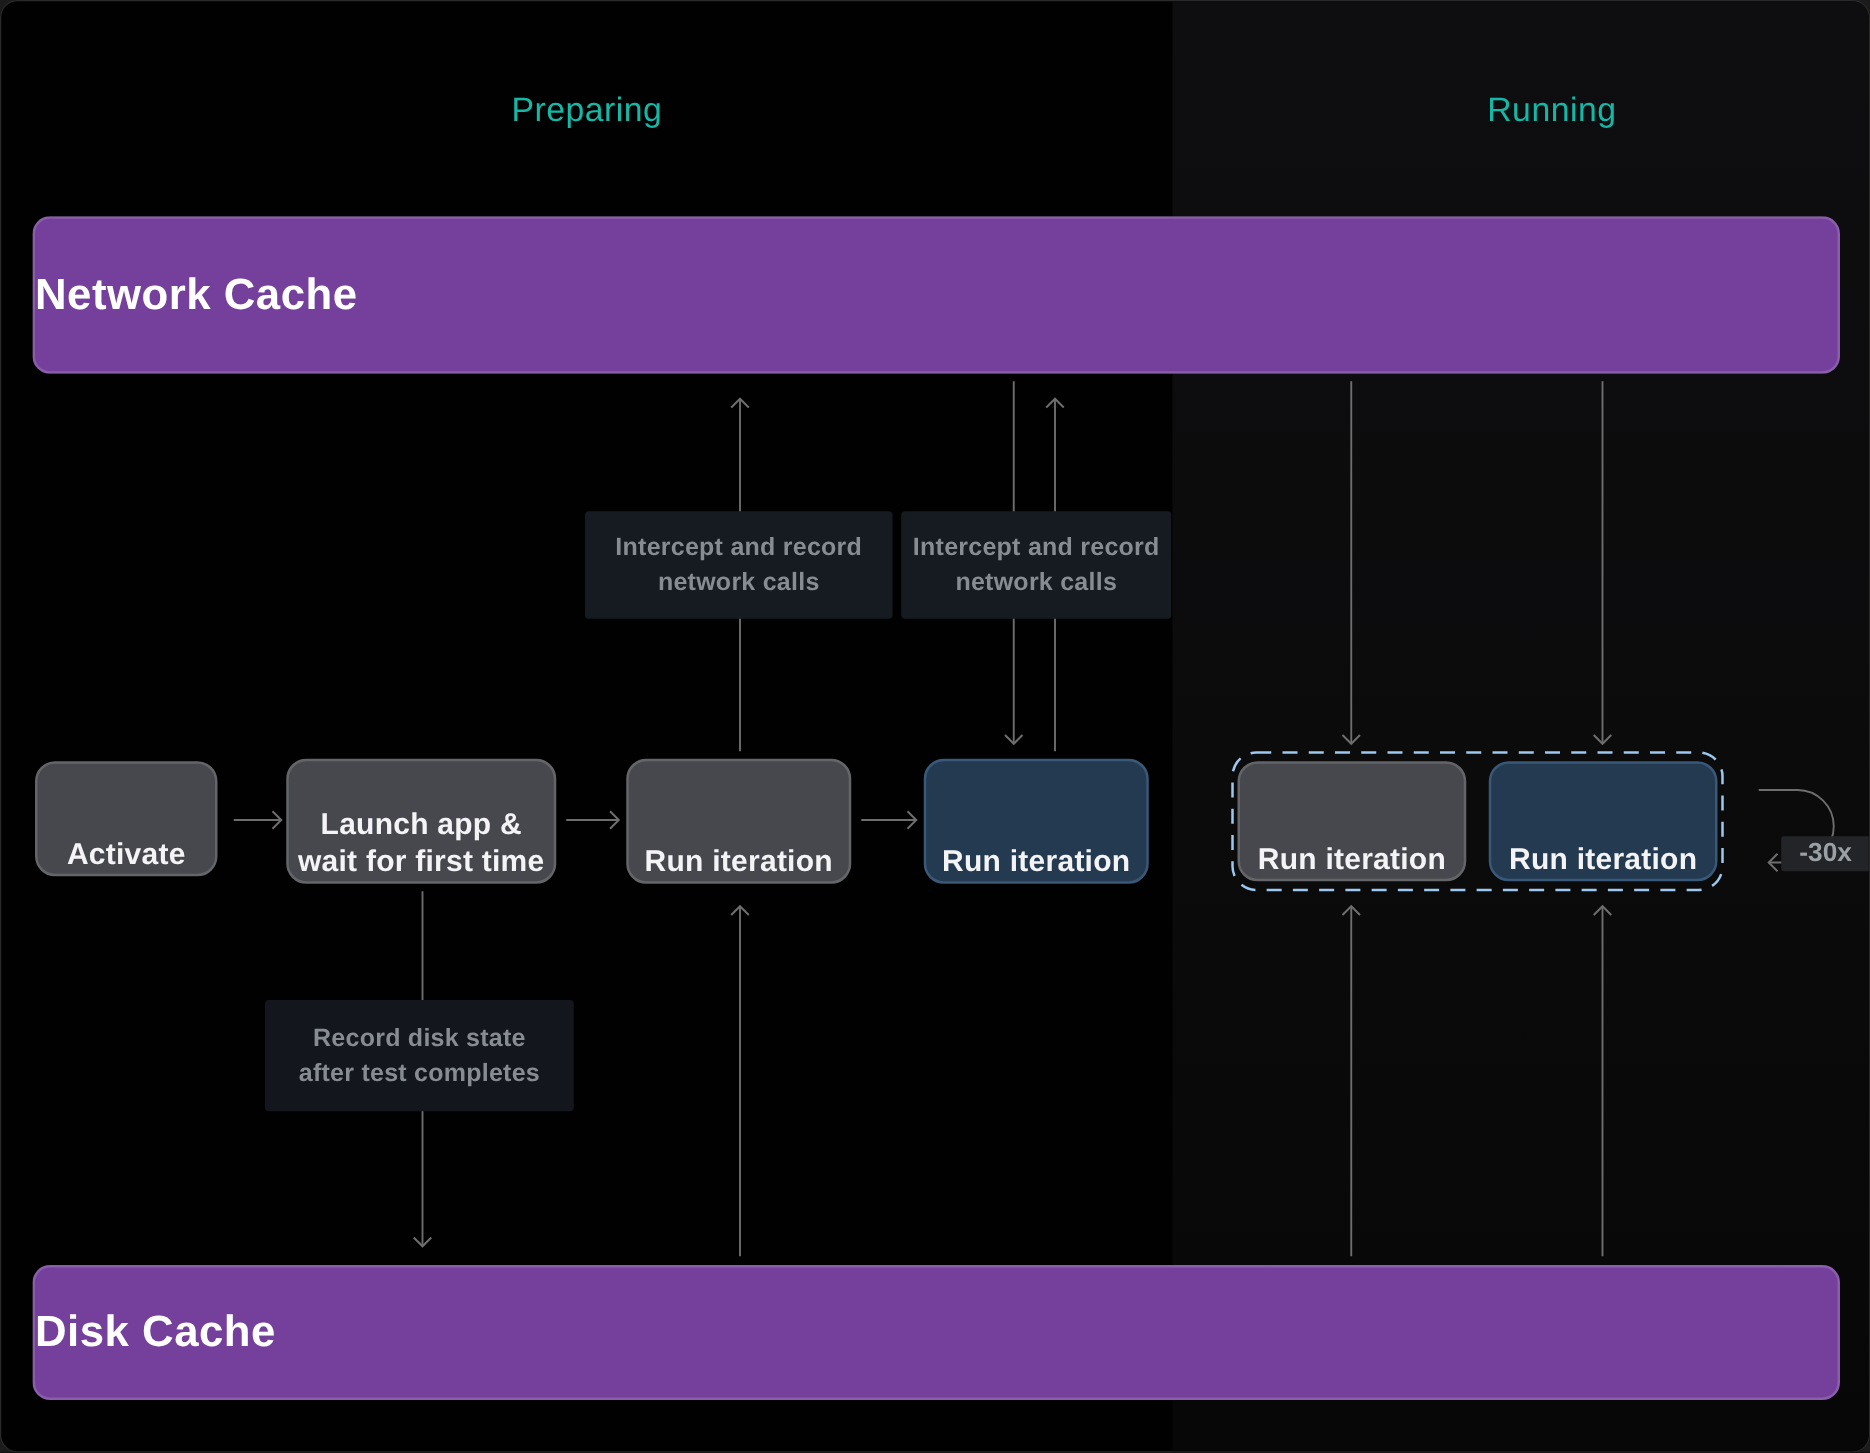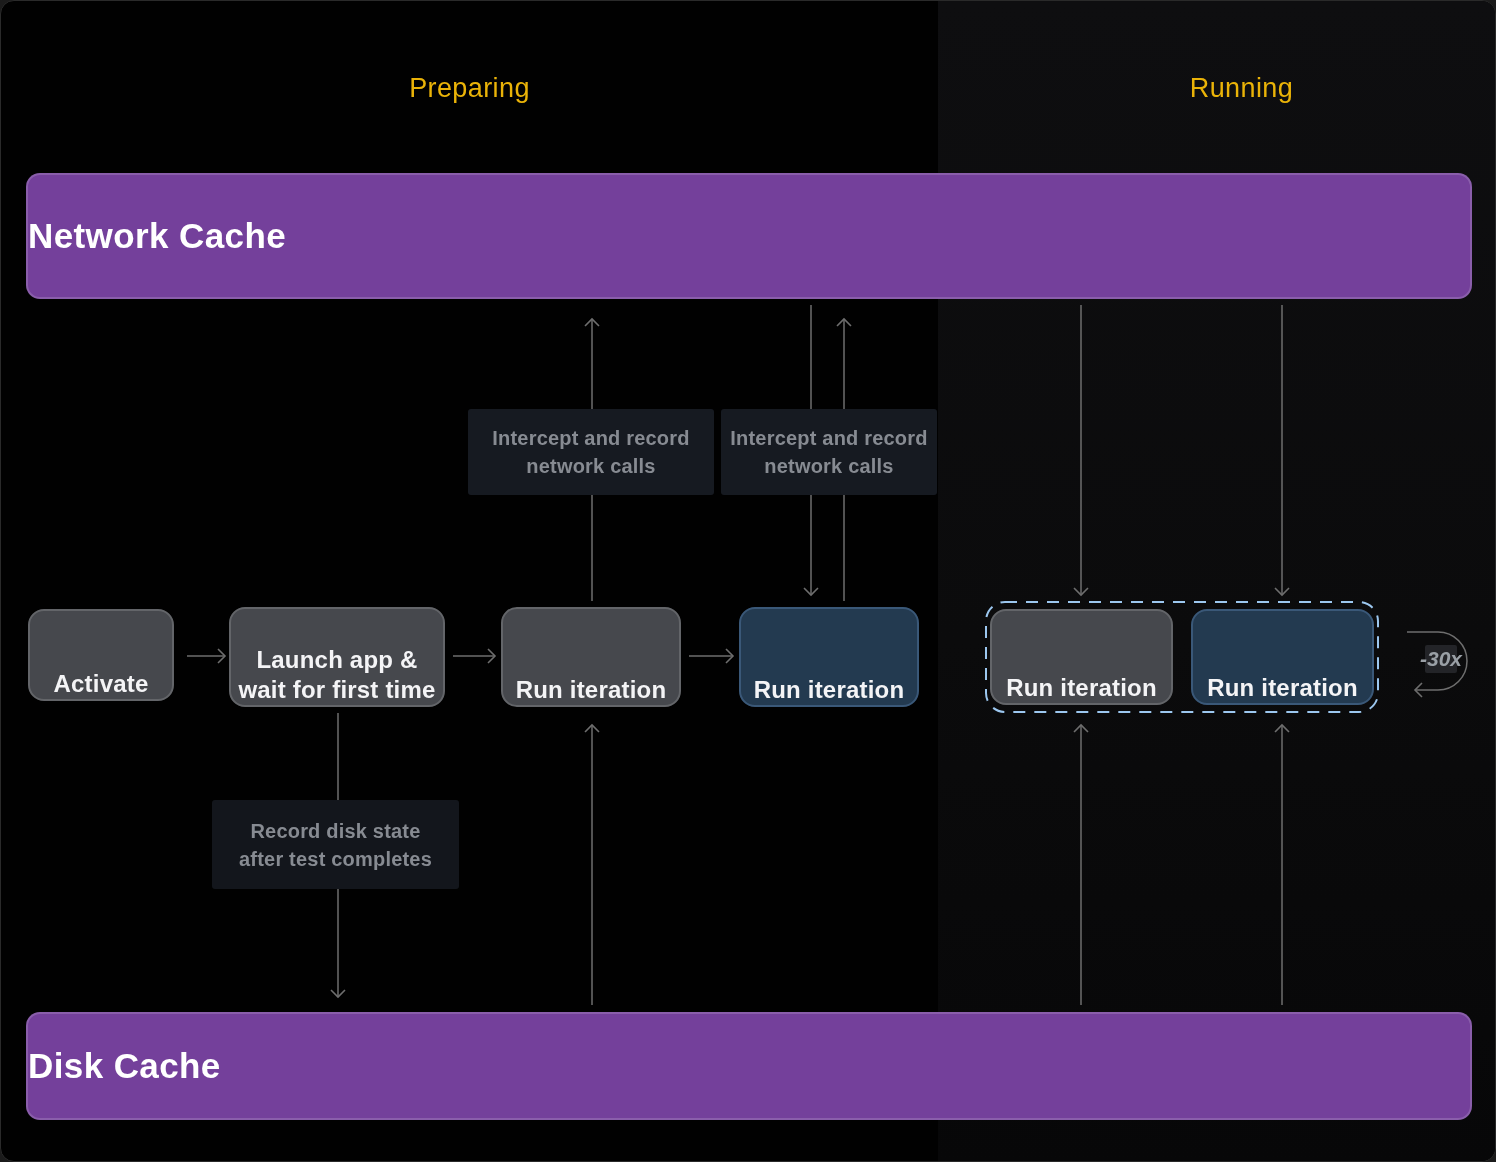--- a/index.html
+++ b/index.html
@@ -8,21 +8,21 @@
     position:relative;width:1496px;height:1162px;overflow:hidden;
     background:#010101;border-radius:14px;border:1px solid #2a2a2a;
     font-family:"Liberation Sans", sans-serif;
   }
   .panel-running{
     position:absolute;left:937px;top:0;width:559px;height:1162px;
     background:linear-gradient(180deg,#0e0e10 0%,#0b0b0c 55%,#070708 100%);
   }
   .section-title{
     position:absolute;top:70px;height:34px;display:flex;align-items:center;justify-content:center;
-    color:#eab308;font-size:27px;font-weight:500;letter-spacing:.4px;
+    color:#14b8a6;font-size:27px;font-weight:500;letter-spacing:.4px;
   }
   .section-title.left{left:0;width:937px;}
   .section-title.right{left:937px;width:559px;padding-left:48px;}
   svg.overlay{position:absolute;left:0;top:0;}
   .cache-bar{
     position:absolute;left:25px;width:1446px;border-radius:14px;
     background:#74409b;border:2px solid rgba(255,255,255,0.16);
     display:flex;align-items:center;justify-content:flex-start;
     color:#ffffff;font-size:35px;font-weight:700;letter-spacing:.4px;
   }
@@ -43,23 +43,23 @@
   .node-run4{left:1190px;top:608px;width:183px;height:96px;}
   .note{
     position:absolute;display:flex;flex-direction:column;align-items:center;justify-content:center;
     text-align:left;background:#161a21;color:#878b92;font-size:20px;font-weight:600;
     line-height:1.4;border-radius:3px;letter-spacing:.2px;
   }
   .note-intercept-left{left:467px;top:408px;width:246px;height:86px;}
   .note-intercept-right{left:720px;top:408px;width:216px;height:86px;}
   .note-record-disk{left:211px;top:799px;width:247px;height:89px;background:#13161c;}
   .loop-badge{
-    position:absolute;left:1424px;top:644px;width:32px;height:28px;
+    position:absolute;left:1424px;top:668px;width:71px;height:28px;
     display:flex;align-items:center;justify-content:center;
-    background:#232428;color:#9aa0a6;font-size:21px;font-weight:600;border-radius:2px;font-style:italic;
+    background:#232428;color:#9aa0a6;font-size:21px;font-weight:600;border-radius:2px;
   }
 </style>
 </head>
 <body>
 
 <div class="frame">
 
   <div class="panel-running"></div>
 
   <div class="section-title left">Preparing</div>

